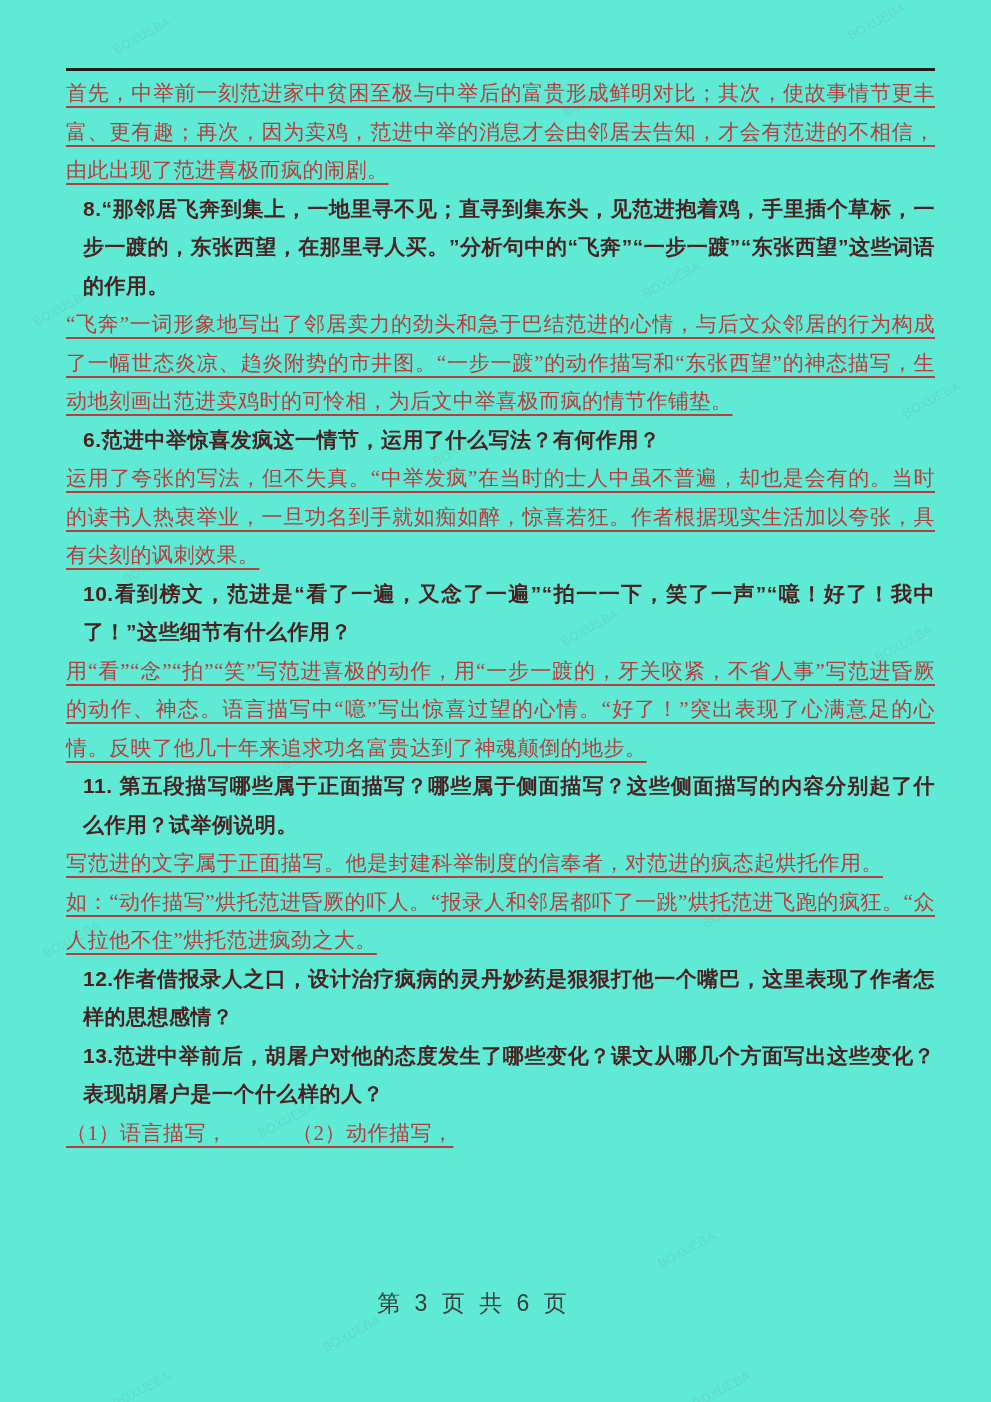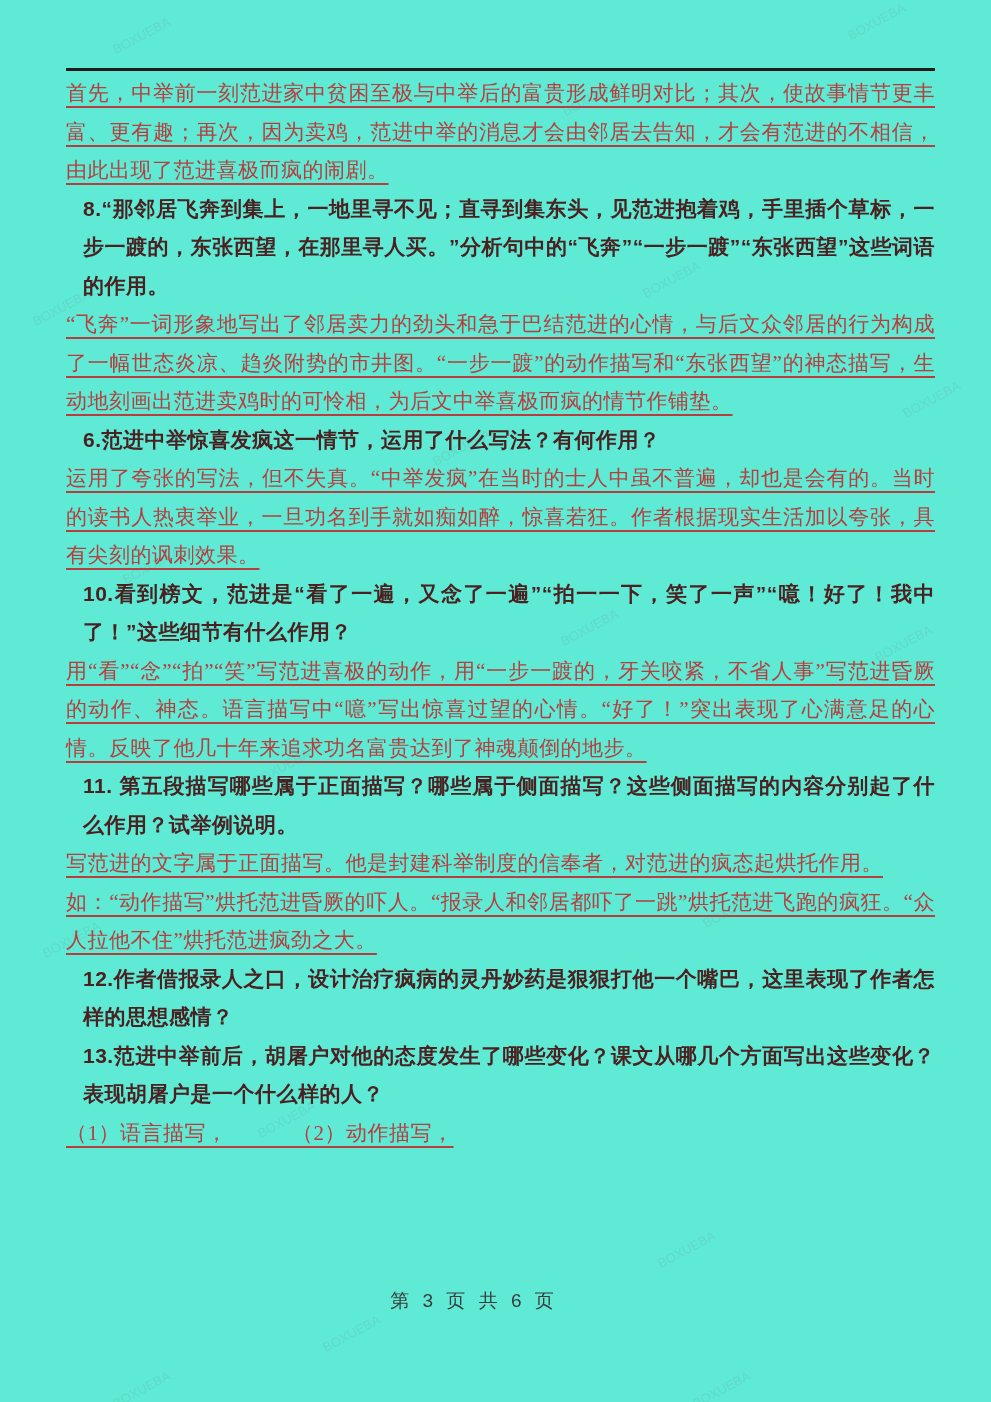--- a/index.html
+++ b/index.html
@@ -49,21 +49,21 @@
     text-decoration-thickness: 1.5px;
     text-underline-offset: 6px;
     letter-spacing: 0.5px;
   }
   #footer {
     position: absolute;
     top: 1288px;
     left: 0;
     width: 948px;
     text-align: center;
-    font-size: 19px;
+    font-size: 23px;
     color: var(--footer-color, #3c3c3c);
     letter-spacing: 4px;
     font-family: "Liberation Sans", sans-serif;
   }
   .watermark {
     position: absolute;
     font-size: 13px;
     color: rgba(120, 110, 110, 0.12);
     transform: rotate(-28deg);
     font-family: "Liberation Sans", sans-serif;

